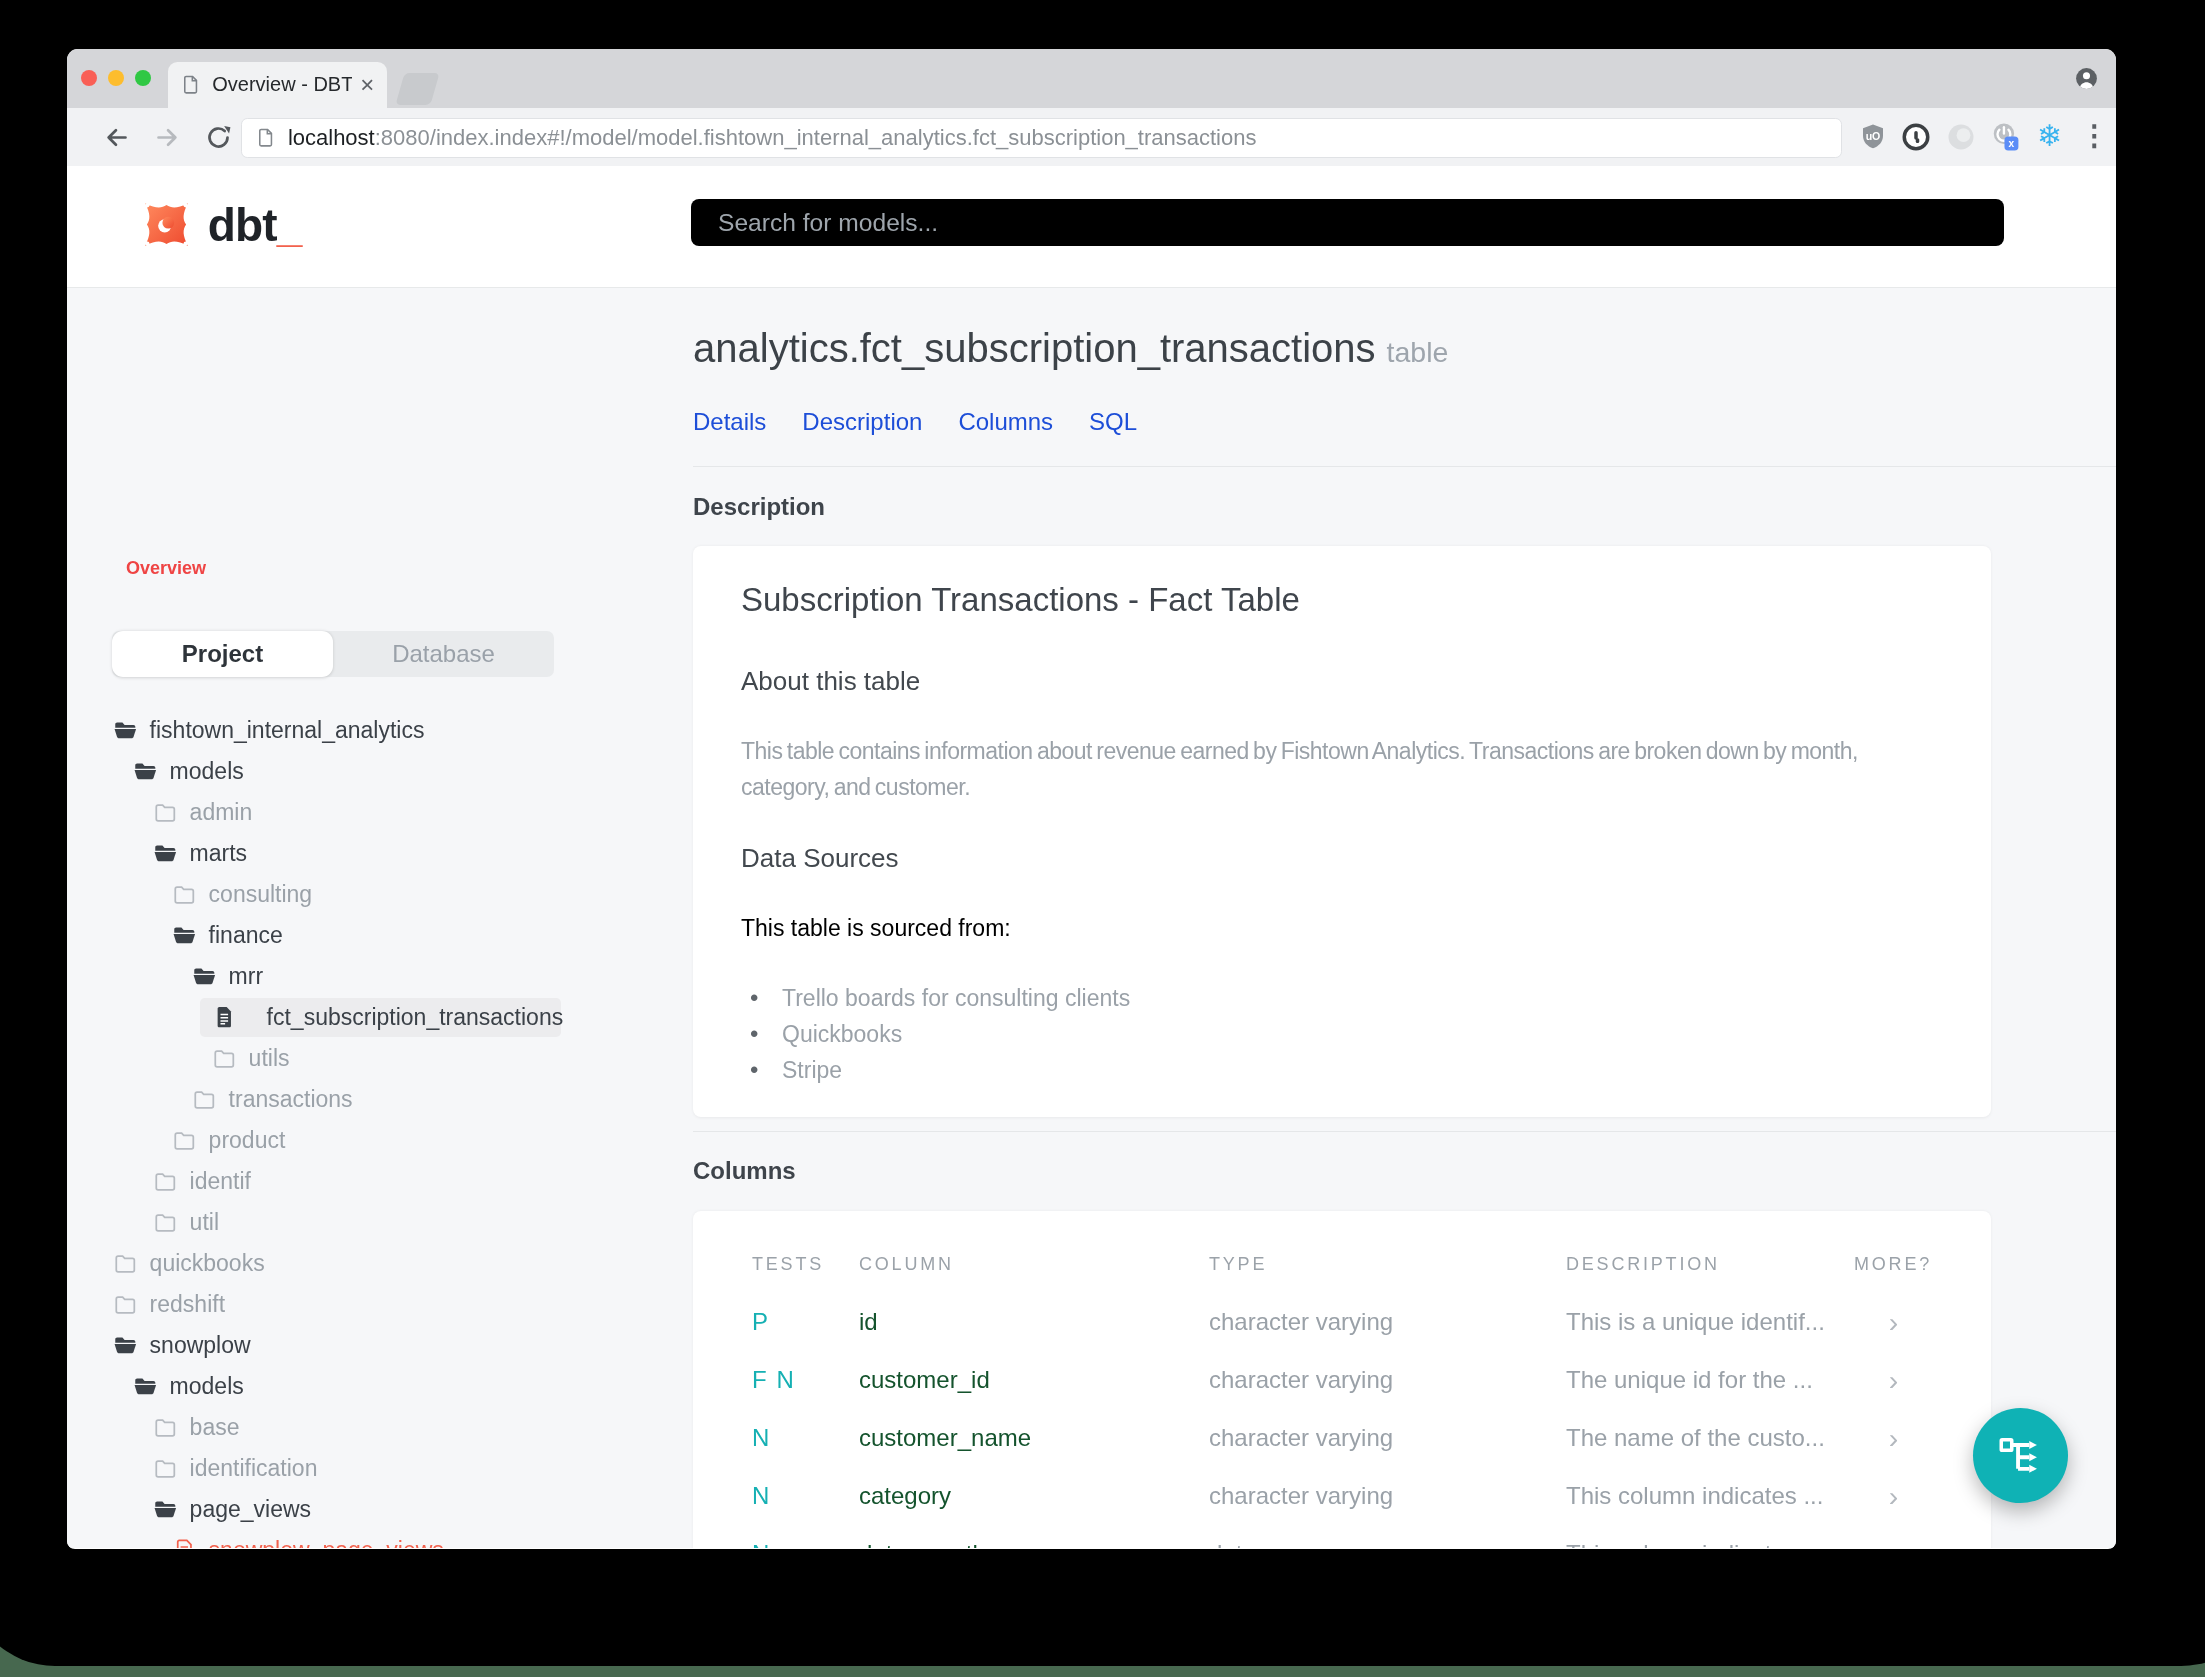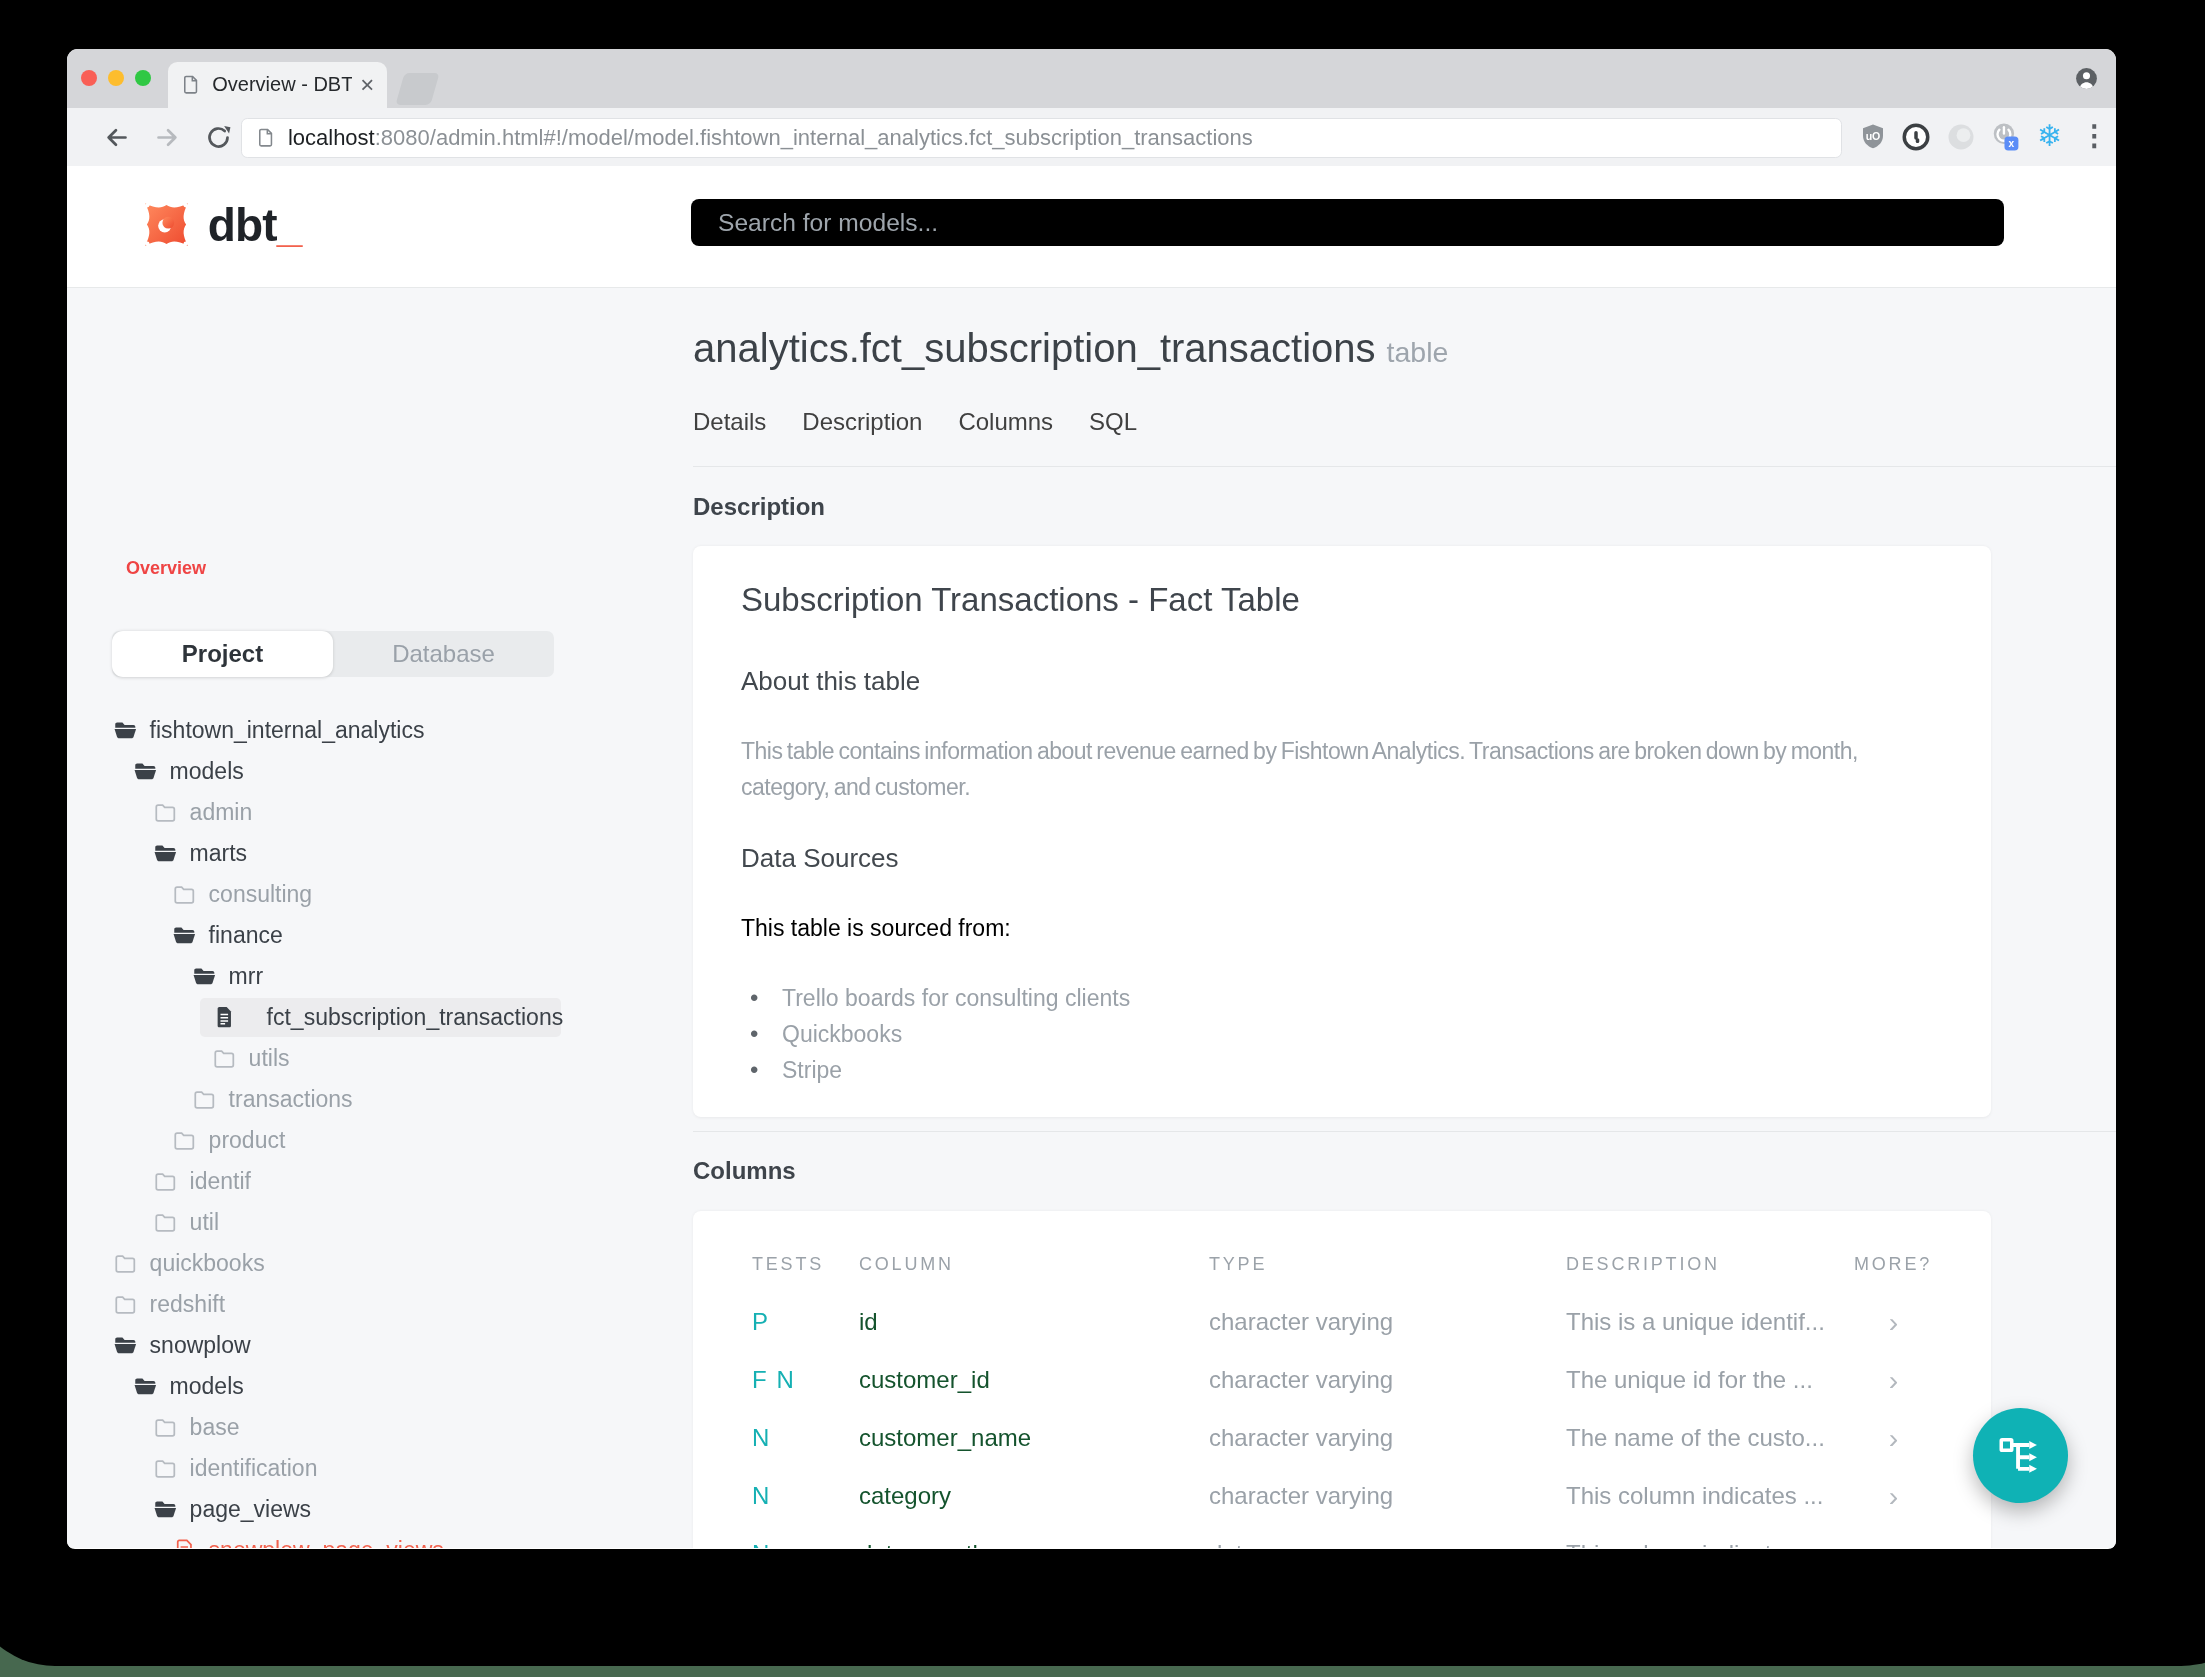--- a/index.html
+++ b/index.html
@@ -64,21 +64,21 @@
   .tone-muted{color:#b6bbc1;}
   .tone-muted .lbl{color:#9aa1a8;}
   .tone-accent{color:#f2614d;}
   .tree-row.selected::before{content:"";position:absolute;left:133px;width:361px;top:0.8px;
        bottom:0.8px;background:#ececee;border-radius:4.8px;z-index:0;}
   
   .main{position:absolute;left:626px;top:0;width:1423px;height:1260px;}
   .pg-title{position:absolute;left:0;top:38px;font-size:40px;color:#3c4248;white-space:nowrap;}
   .pg-title .suffix{font-size:28.5px;color:#9ea5ad;margin-left:11px;}
   .mtabs{position:absolute;left:0;top:120px;display:flex;gap:36px;}
-  .mtabs span{font-size:24px;color:#404040;}
+  .mtabs span{font-size:24px;color:#1d4ed8;}
   .sec-div{position:absolute;left:0;width:100%;border-top:1.6px solid #e5e7e9;}
   .sec-label{position:absolute;left:0;font-size:24px;font-weight:bold;color:#3e444b;}
   .card{position:absolute;left:0;width:1298px;background:#fff;border-radius:8px;
         box-shadow:0 0.8px 3.2px rgba(0,0,0,.06);box-sizing:border-box;}
   .card1{top:258px;height:571px;padding:0 48px;}
   .doc-h1{margin:0;position:absolute;top:35px;left:48px;font-size:33px;font-weight:400;color:#3f454c;}
   .doc-h2a{margin:0;position:absolute;top:120px;left:48px;font-size:26px;font-weight:400;color:#42484e;}
   .doc-p1{margin:0;position:absolute;top:187px;left:48px;width:1203px;font-size:23px;line-height:36px;
           color:#9aa1a8;letter-spacing:-0.5px;word-spacing:-1.6px;}
   .doc-h2b{margin:0;position:absolute;top:297px;left:48px;font-size:26px;font-weight:400;color:#42484e;}
@@ -176,21 +176,21 @@
     </svg>
     <svg class="navic" style="left:138px" viewBox="0 0 24 24">
       <path d="M20 12a8 8 0 1 1-2.5-5.8" fill="none" stroke="#54585c" stroke-width="2.4" stroke-linecap="round"></path>
       <path d="M17 1.8l5.6 1-1.2 5.6z" fill="#54585c"></path>
     </svg>
     <div class="urlbar">
       <svg class="pic" viewBox="0 0 26 26" width="20.6" height="20.6">
           <use href="#sym-page"></use>
         </svg>
       <span class="url-host">localhost</span>
-        <span class="url-rest">:8080/admin.html#!/model/model.fishtown_internal_analytics.fct_subscription_transactions</span>
+        <span class="url-rest">:8080/index.index#!/model/model.fishtown_internal_analytics.fct_subscription_transactions</span>
     </div>
     <svg class="ext" style="left:1791px" viewBox="0 0 24 24">
       <path d="M12 2l8 3v6c0 5-3.5 8.5-8 10-4.5-1.5-8-5-8-10V5z" fill="#8f9499"></path>
       <text x="12" y="14.5" text-anchor="middle" font-size="8.5" font-weight="bold" fill="#fff" font-family="Liberation Sans,sans-serif">uO</text>
     </svg>
     <svg class="ext" style="left:1834px" viewBox="0 0 24 24">
       <circle cx="12" cy="12" r="9.4" fill="#fff" stroke="#3c4043" stroke-width="2.8"></circle>
       <rect x="10.6" y="7.2" width="2.8" height="7" rx="1.4" fill="#3c4043"></rect>
       <rect x="10.6" y="13" width="2.8" height="3.8" rx="1.2" fill="#3c4043" transform="translate(1.2 0)"></rect>
     </svg>

